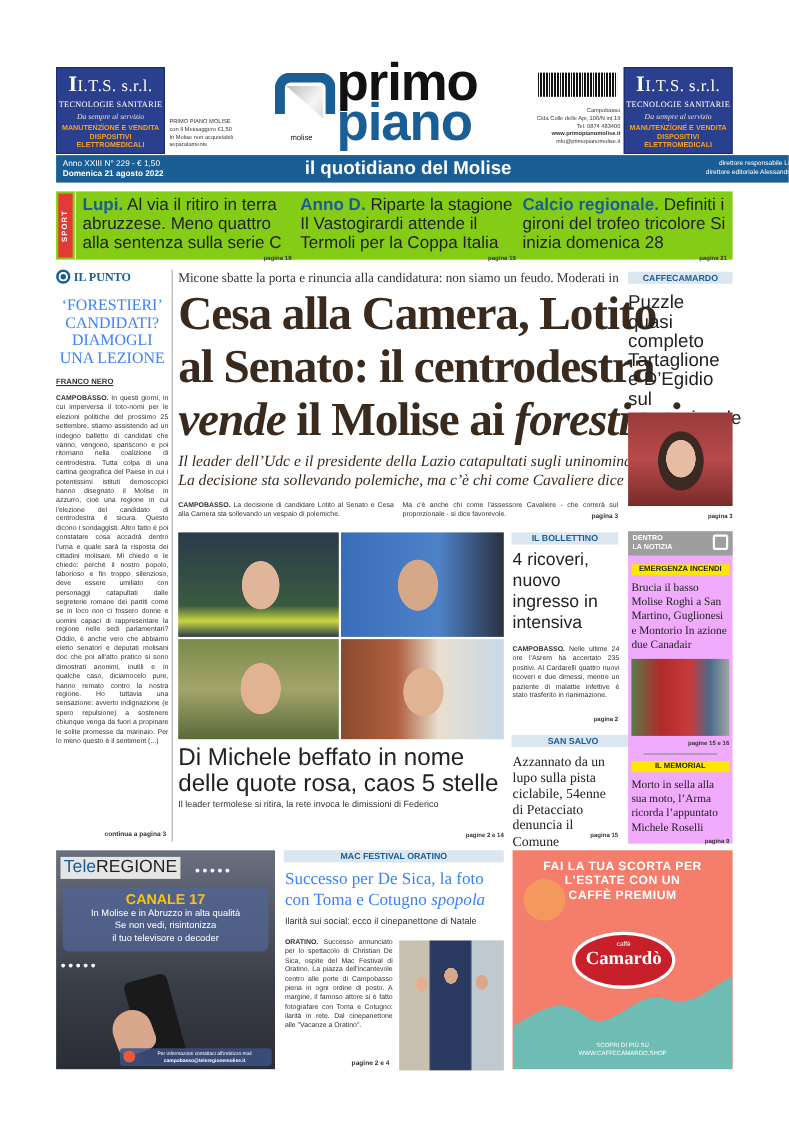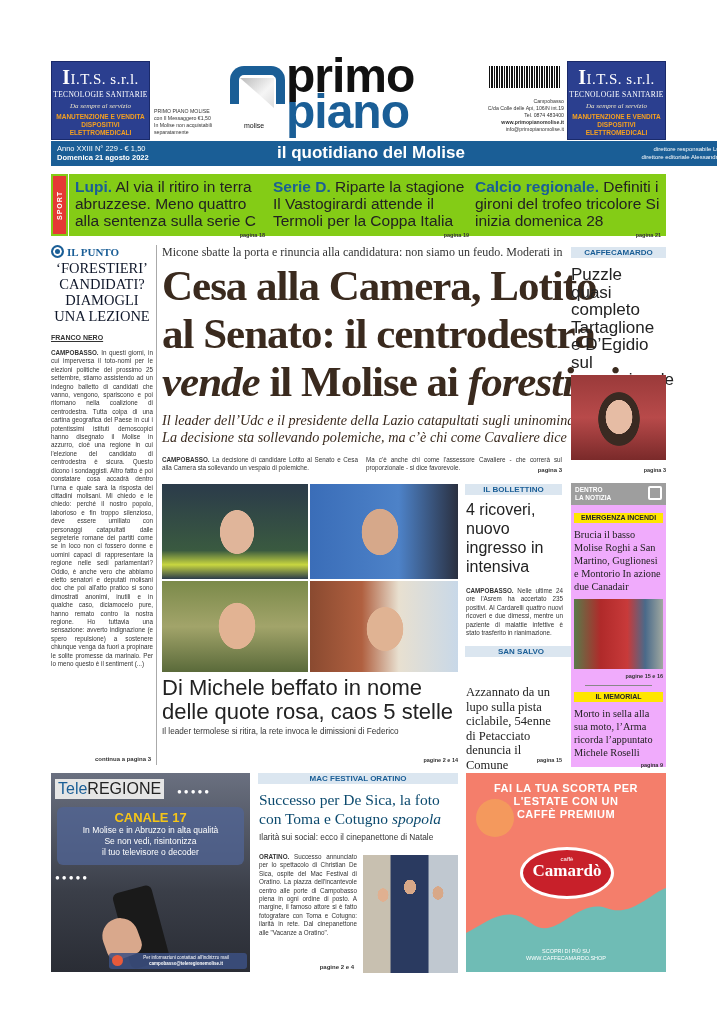--- a/index.html
+++ b/index.html
@@ -38,21 +38,21 @@
     </div>
 </div>
 
 <div class="abs small" style="left:154px;top:108px;width:75px">
   <div>PRIMO PIANO MOLISE</div>
   <div>con Il Messaggero €1,50</div>
   <div>In Molise non acquistabili</div>
   <div>separatamente</div>
 </div>
 
-<div class="abs" style="left:226px;top:58px;width:228px;height:80px">
+<div class="abs" style="left:246px;top:58px;width:228px;height:80px">
   <div class="abs" style="left:4px;top:8px;width:55px;height:38px;border:9px solid #1a5e96;border-bottom:none;border-radius:14px 14px 0 0"></div>
   <div class="abs" style="left:14px;top:20px;width:34px;height:30px;background:linear-gradient(135deg,#bbb,#f5f5f5 60%,#ddd);clip-path:polygon(0 0,100% 0,100% 100%)"></div>
   <div class="abs" style="left:60px;top:-6px;font-size:48px;font-weight:bold;letter-spacing:-1px;color:#111;line-height:48px">primo</div>
   <div class="abs" style="left:60px;top:30px;font-size:48px;font-weight:bold;letter-spacing:-1px;color:#1a5e96;line-height:48px">piano</div>
   <div class="abs" style="left:18px;top:64px;font-size:7px;color:#111">molise</div>
 </div>
 
 <div class="abs" style="left:489px;top:66px;width:72px;height:22px;background:repeating-linear-gradient(90deg,#111 0 1px,#fff 1px 2px,#111 2px 4px,#fff 4px 5px)"></div>
 <div class="abs small" style="left:480px;top:98px;width:84px;text-align:right">
   <div>Campobasso</div>
@@ -86,35 +86,35 @@
 </div>
 
 <div class="abs sport-bar" style="left:51px;top:174px;width:615px;height:62px">
   <div class="abs sport-tag" style="left:2px;top:2px;width:13px;height:58px;line-height:13px">SPORT</div>
   <div class="abs" style="left:17px;top:0;width:1px;height:62px;background:#fff"></div>
   <div class="abs" style="left:24px;top:4px;width:190px">
     <div class="sport-item"><span class="k">Lupi.</span><span> Al via il ritiro in terra abruzzese. Meno quattro alla sentenza sulla serie C</span></div>
     <div class="pg abs" style="right:0;top:54px">pagina 18</div>
   </div>
   <div class="abs" style="left:222px;top:4px;width:196px">
-    <div class="sport-item"><span class="k">Serie D.</span><span> Riparte la stagione Il Vastogirardi attende il Termoli per la Coppa Italia</span></div>
+    <div class="sport-item"><span class="k">Anno D.</span><span> Riparte la stagione Il Vastogirardi attende il Termoli per la Coppa Italia</span></div>
     <div class="pg abs" style="right:0;top:54px">pagina 19</div>
   </div>
   <div class="abs" style="left:424px;top:4px;width:186px">
     <div class="sport-item"><span class="k">Calcio regionale.</span><span> Definiti i gironi del trofeo tricolore Si inizia domenica 28</span></div>
     <div class="pg abs" style="right:0;top:54px">pagina 21</div>
   </div>
 </div>
 
 <div class="abs" style="left:51px;top:245px;width:102px;height:523px">
   <div style="display:flex;align-items:center;gap:3px">
     <span style="display:inline-block;width:13px;height:13px;border-radius:50%;background:#1a5e96;border:2px solid #1a5e96;box-shadow:inset 0 0 0 2px #fff"></span>
     <span class="serif" style="font-weight:bold;color:#1a5e96;font-size:11px">IL PUNTO</span>
   </div>
-  <div class="serif" style="font-size:14.5px;line-height:16px;text-align:center;margin-top:2px;color:#0f172a">‘FORESTIERI’ CANDIDATI? DIAMOGLI UNA LEZIONE</div>
+  <div class="serif" style="font-size:14.5px;line-height:16px;text-align:center;margin-top:12px;color:#3b82f6">‘FORESTIERI’ CANDIDATI? DIAMOGLI UNA LEZIONE</div>
   <div style="font-size:7px;font-weight:bold;text-decoration:underline;margin-top:10px;color:#333">FRANCO NERO</div>
   <div class="body6" style="margin-top:8px"><b>CAMPOBASSO.</b><span> In questi giorni, in cui imperversa il toto-nomi per le elezioni politiche del prossimo 25 settembre, stiamo assistendo ad un indegno balletto di candidati che vanno, vengono, spariscono e poi ritornano nella coalizione di centrodestra. Tutta colpa di una cartina geografica del Paese in cui i potentissimi istituti demoscopici hanno disegnato il Molise in azzurro, cioè una regione in cui l'elezione del candidato di centrodestra è sicura. Questo dicono i sondaggisti. Altro fatto è poi constatare cosa accadrà dentro l'urna e quale sarà la risposta dei cittadini molisani. Mi chiedo e le chiedo: perché il nostro popolo, laborioso e fin troppo silenzioso, deve essere umiliato con personaggi catapultati dalle segreterie romane dei partiti come se in loco non ci fossero donne e uomini capaci di rappresentare la regione nelle sedi parlamentari? Oddio, è anche vero che abbiamo eletto senatori e deputati molisani doc che poi all'atto pratico si sono dimostrati anonimi, inutili e in qualche caso, diciamocelo pure, hanno remato contro la nostra regione. Ho tuttavia una sensazione: avverto indignazione (e spero repulsione) a sostenere chiunque venga da fuori a propinare le solite promesse da marinaio. Per lo meno questo è il sentiment (...)</span></div>
   <div class="pg abs" style="right:2px;top:511px;font-size:6px">continua a pagina 3</div>
 </div>
 <div class="abs" style="left:156px;top:245px;width:1px;height:520px;background:#aaa"></div>
 
 <div class="abs serif" style="left:162px;top:245px;width:402px;font-size:12px;white-space:nowrap;overflow:hidden;color:#333">Micone sbatte la porta e rinuncia alla candidatura: non siamo un feudo. Moderati in rivolta</div>
 <div class="abs serif" style="left:162px;top:262px;width:402px;color:#3a2a1e;font-weight:bold;font-size:43px;line-height:48px;letter-spacing:-1px;white-space:nowrap">
   <div>Cesa alla Camera, Lotito</div>
   <div>al Senato: il centrodestra</div>
@@ -137,21 +137,21 @@
 
 <div class="abs" style="left:162px;top:676px;width:298px;font-size:22px;line-height:24px;color:#222">Di Michele beffato in nome delle quote rosa, caos 5 stelle</div>
 <div class="abs" style="left:162px;top:727px;width:298px;font-size:8.2px;white-space:nowrap;color:#333">Il leader termolese si ritira, la rete invoca le dimissioni di Federico</div>
 <div class="pg abs" style="left:400px;top:757px;width:58px">pagine 2 e 14</div>
 
 <div class="abs sectlab" style="left:465px;top:484px;width:97px">IL BOLLETTINO</div>
 <div class="abs" style="left:466px;top:500px;width:97px;font-size:16px;line-height:19px;color:#222">4 ricoveri, nuovo ingresso in intensiva</div>
 <div class="abs body6" style="left:466px;top:587px;width:97px"><b>CAMPOBASSO.</b><span> Nelle ultime 24 ore l'Asrem ha accertato 235 positivi. Al Cardarelli quattro nuovi ricoveri e due dimessi, mentre un paziente di malattie infettive è stato trasferito in rianimazione.</span></div>
 <div class="pg abs" style="left:520px;top:651px;width:42px">pagina 2</div>
 
-<div class="abs sectlab" style="left:465px;top:646px;width:112px">SAN SALVO</div>
+<div class="abs sectlab" style="left:465px;top:668px;width:112px">SAN SALVO</div>
 <div class="abs serif" style="left:466px;top:685px;width:97px;font-size:12.5px;line-height:14.5px;color:#222">Azzannato da un lupo sulla pista ciclabile, 54enne di Petacciato denuncia il Comune</div>
 <div class="pg abs" style="left:520px;top:757px;width:42px">pagina 15</div>
 
 <div class="abs sectlab" style="left:571px;top:247px;width:95px">CAFFECAMARDO</div>
 <div class="abs" style="left:571px;top:266px;width:96px;font-size:17px;line-height:17.5px;color:#222">Puzzle quasi completo Tartaglione e D’Egidio sul proporzionale</div>
 <div class="abs photo" style="left:571px;top:375px;width:95px;height:85px;background:radial-gradient(ellipse 22px 28px at 48px 42px,#e6bca4 60%,transparent 62%),radial-gradient(ellipse 34px 44px at 48px 44px,#3a2a22 60%,transparent 62%),linear-gradient(#9a3a3a,#b84a4a 50%,#7a2a2a)"></div>
 <div class="pg abs" style="left:620px;top:467px;width:46px">pagina 3</div>
 
 <div class="abs" style="left:571px;top:483px;width:95px;height:284px;background:#f0abfc">
   <div style="background:#9e9e9e;height:22px;position:relative;color:#fff;font-size:6.5px;font-weight:bold;line-height:8px;padding:3px 4px">
@@ -182,21 +182,21 @@
   <div class="abs" style="left:70px;top:115px;width:40px;height:78px;background:#1a1a1a;border-radius:6px;transform:rotate(-15deg)"></div>
   <div class="abs" style="left:52px;top:145px;width:36px;height:40px;background:#d9a88c;border-radius:18px 18px 10px 10px;transform:rotate(-20deg)"></div>
   <div class="abs" style="left:58px;top:180px;width:138px;height:16px;background:rgba(60,80,130,0.85);border-radius:3px;color:#fff;font-size:4.5px;line-height:6px;padding:2px 2px 0 18px;text-align:center">
     <span class="abs" style="left:3px;top:2px;width:11px;height:11px;border-radius:50%;background:#e85a3a"></span>
     <div>Per informazioni contattaci all'indirizzo mail</div>
     <div style="font-weight:bold">campobasso@teleregionemolise.it</div>
   </div>
 </div>
 
 <div class="abs sectlab" style="left:258px;top:773px;width:200px">MAC FESTIVAL ORATINO</div>
-<div class="abs serif" style="left:259px;top:790px;width:200px;font-size:15.5px;line-height:19px;color:#0c4a6e"><span>Successo per De Sica, la foto con Toma e Cotugno </span><i>spopola</i></div>
+<div class="abs serif" style="left:259px;top:790px;width:200px;font-size:15.5px;line-height:19px;color:#3b82f6"><span>Successo per De Sica, la foto con Toma e Cotugno </span><i>spopola</i></div>
 <div class="abs" style="left:259px;top:832px;width:200px;font-size:8.3px;white-space:nowrap;color:#333">Ilarità sui social: ecco il cinepanettone di Natale</div>
 <div class="abs body6" style="left:259px;top:853px;width:98px"><b>ORATINO.</b><span> Successo annunciato per lo spettacolo di Christian De Sica, ospite del Mac Festival di Oratino. La piazza dell'incantevole centro alle porte di Campobasso piena in ogni ordine di posto. A margine, il famoso attore si è fatto fotografare con Toma e Cotugno: ilarità in rete. Dal cinepanettone alle "Vacanze a Oratino".</span></div>
 <div class="pg abs" style="left:300px;top:964px;width:54px;font-size:6px">pagine 2 e 4</div>
 <div class="abs photo" style="left:363px;top:855px;width:95px;height:118px;background:radial-gradient(ellipse 9px 11px at 20px 40px,#e0b090 60%,transparent 62%),radial-gradient(ellipse 10px 12px at 47px 32px,#d8a888 60%,transparent 62%),radial-gradient(ellipse 9px 11px at 75px 38px,#d8a888 60%,transparent 62%),linear-gradient(90deg,#c8c0b0 0,#c8c0b0 28%,#2a3a60 30%,#2a3a60 68%,#c0c8d0 70%),linear-gradient(#e8e4dc,#d8d2c8)"></div>
 
 <div class="abs" style="left:466px;top:773px;width:200px;height:199px;background:#f47e6b;overflow:hidden">
   <div class="abs" style="left:10px;top:26px;width:38px;height:38px;border-radius:50%;background:#f4a05a;opacity:.8"></div>
   <div class="abs" style="left:0;top:9px;width:200px;text-align:center;color:#fff;font-weight:bold;font-size:11px;line-height:13px;letter-spacing:.5px">
     <div>FAI LA TUA SCORTA PER</div>
     <div>L'ESTATE CON UN</div>

